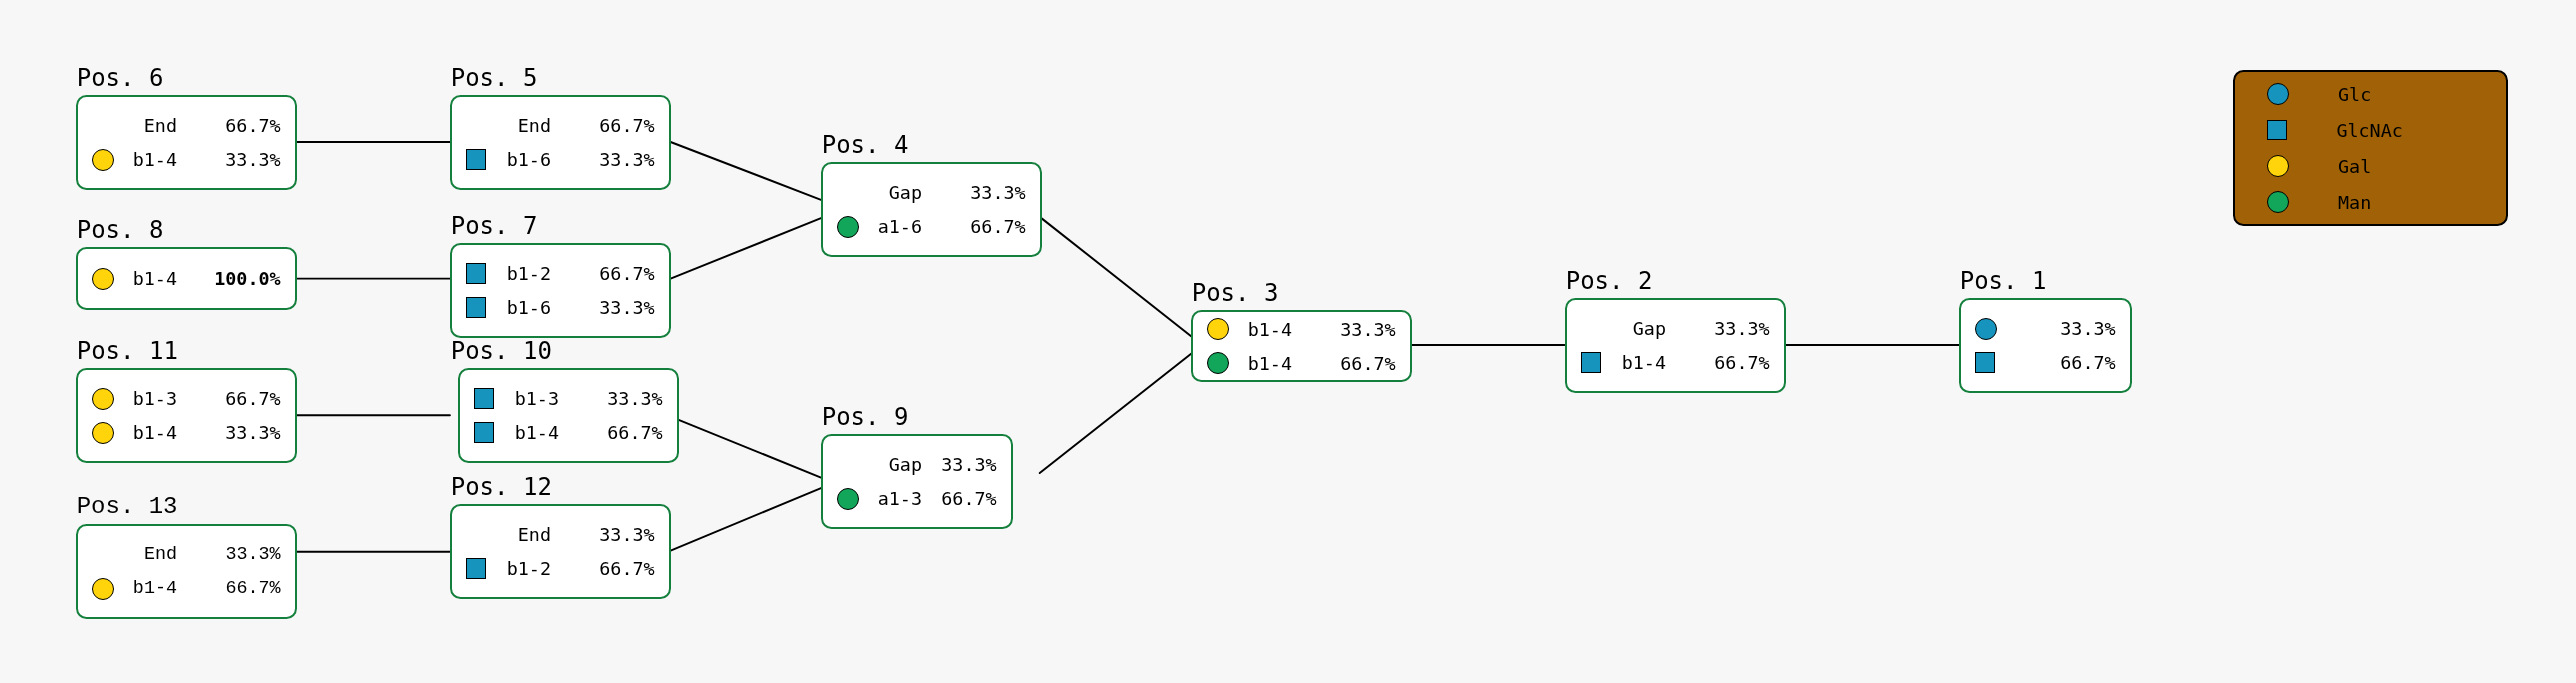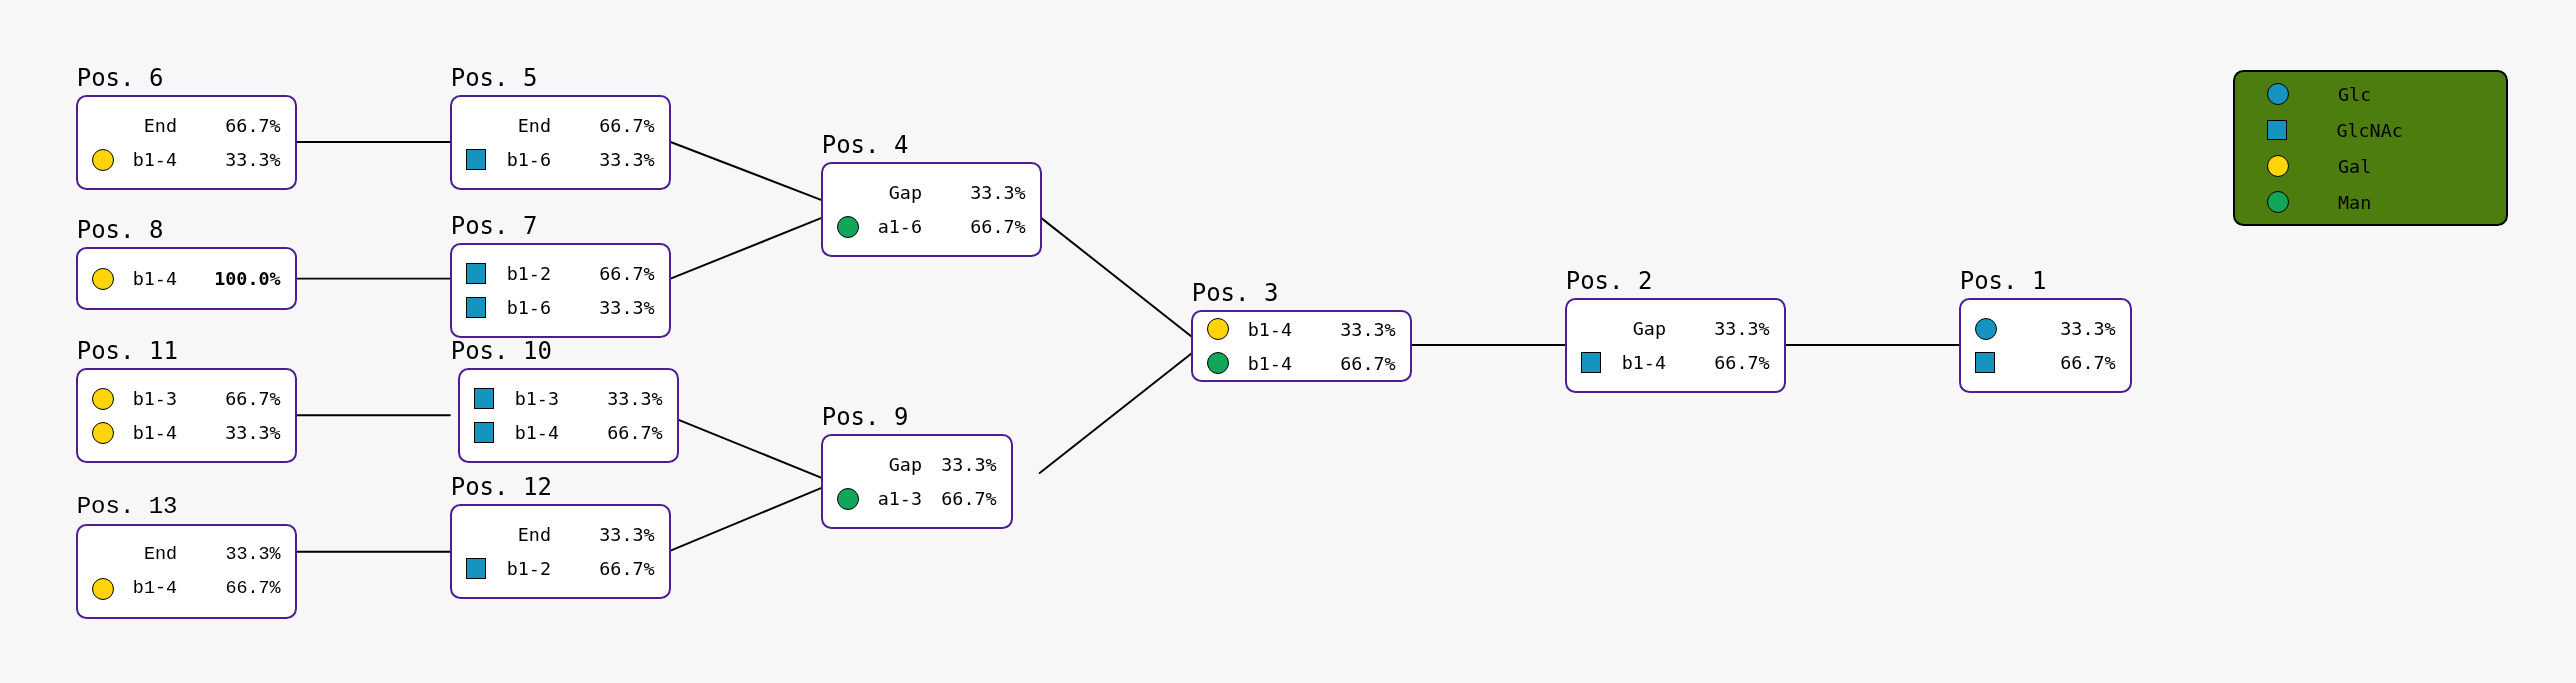--- a/index.html
+++ b/index.html
@@ -35,21 +35,21 @@
     font-size: 24px;
     color: #000;
     white-space: pre;
     line-height: 1;
   }
   .node-box {
     box-sizing: border-box;
     width: 100%;
     height: 100%;
     background: #ffffff;
-    border: 2px solid #4c1d95;
+    border: 2px solid #15803d;
     border-radius: 10.5px;
     display: flex;
     flex-direction: column;
     justify-content: center;
   }
   .node-row {
     height: 34px;
     display: grid;
     grid-template-columns: 37px 62px 1fr;
     align-items: center;
@@ -83,21 +83,21 @@
     height: 22px;
     border-radius: 50%;
   }
   .shape.square {
     width: 20.4px;
     height: 20.4px;
   }
   #legend {
     position: absolute;
     box-sizing: border-box;
-    background: #4d7c0f;
+    background: #a16207;
     border: 2px solid #000000;
     border-radius: 10.5px;
     z-index: 2;
     display: flex;
     flex-direction: column;
     justify-content: center;
   }
   .legend-row {
     height: 36px;
     display: flex;

